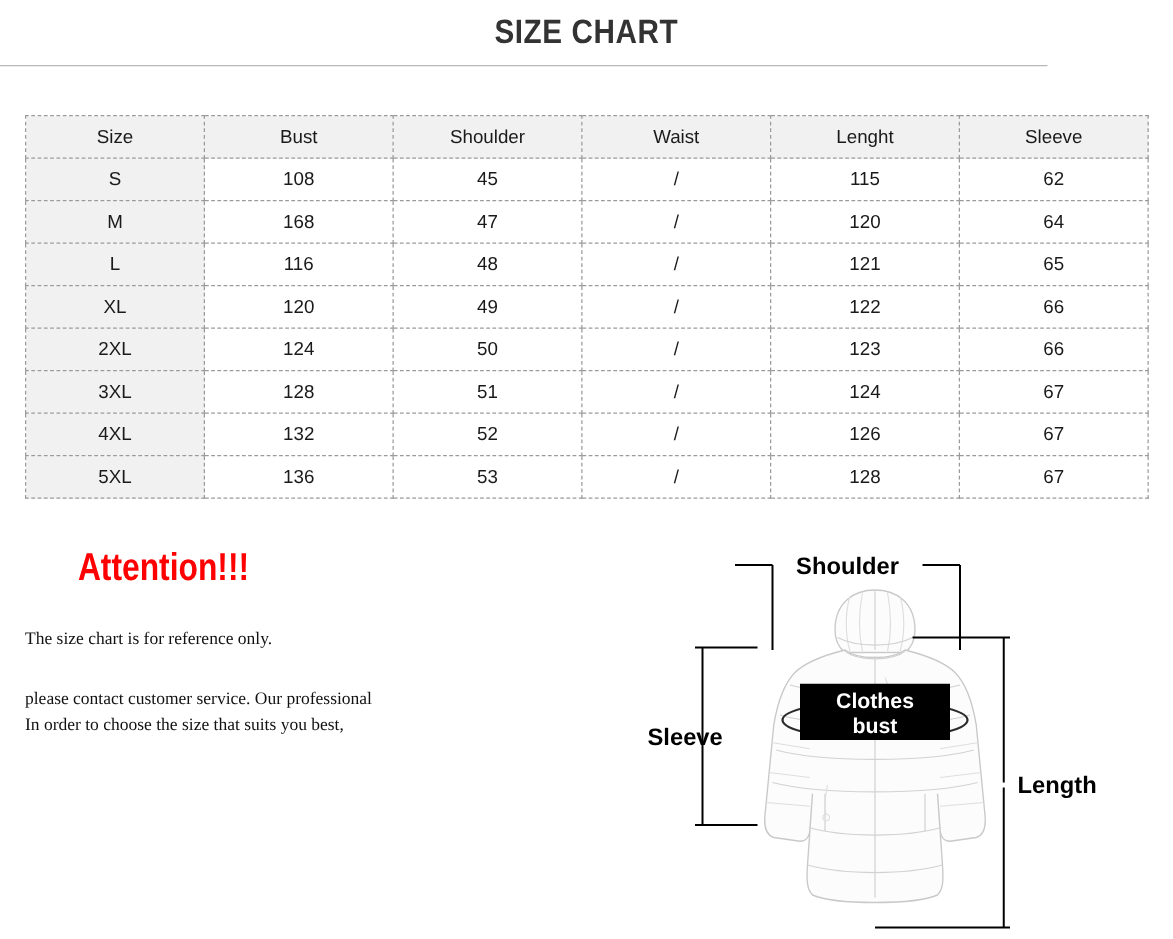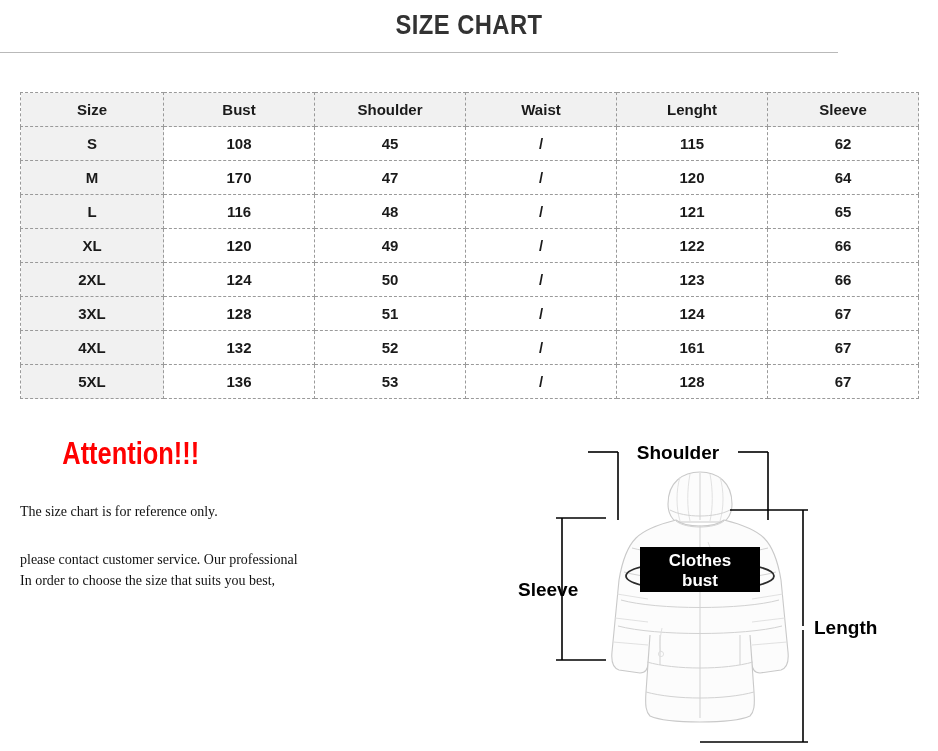--- a/index.html
+++ b/index.html
@@ -44,21 +44,21 @@
     width: 898px;
     border-collapse: collapse;
     table-layout: fixed;
   }
   #size-table td, #size-table th {
     border: 1px dashed #9a9a9a;
     height: 33px;
     text-align: center;
     vertical-align: middle;
     font-size: 15px;
-    font-weight: bold;
+    font-weight: normal;
     color: #1a1a1a;
     padding: 0;
     background: #ffffff;
   }
   #size-table thead th {
     background: #f1f1f1;
   }
   #size-table tbody td.size-cell {
     background: #f1f1f1;
   }
@@ -154,21 +154,21 @@
     <tr>
       <td class="size-cell">S</td>
       <td>108</td>
       <td>45</td>
       <td>/</td>
       <td>115</td>
       <td>62</td>
     </tr>
     <tr>
       <td class="size-cell">M</td>
-      <td>170</td>
+      <td>168</td>
       <td>47</td>
       <td>/</td>
       <td>120</td>
       <td>64</td>
     </tr>
     <tr>
       <td class="size-cell">L</td>
       <td>116</td>
       <td>48</td>
       <td>/</td>
@@ -197,21 +197,21 @@
       <td>51</td>
       <td>/</td>
       <td>124</td>
       <td>67</td>
     </tr>
     <tr>
       <td class="size-cell">4XL</td>
       <td>132</td>
       <td>52</td>
       <td>/</td>
-      <td>161</td>
+      <td>126</td>
       <td>67</td>
     </tr>
     <tr>
       <td class="size-cell">5XL</td>
       <td>136</td>
       <td>53</td>
       <td>/</td>
       <td>128</td>
       <td>67</td>
     </tr>

